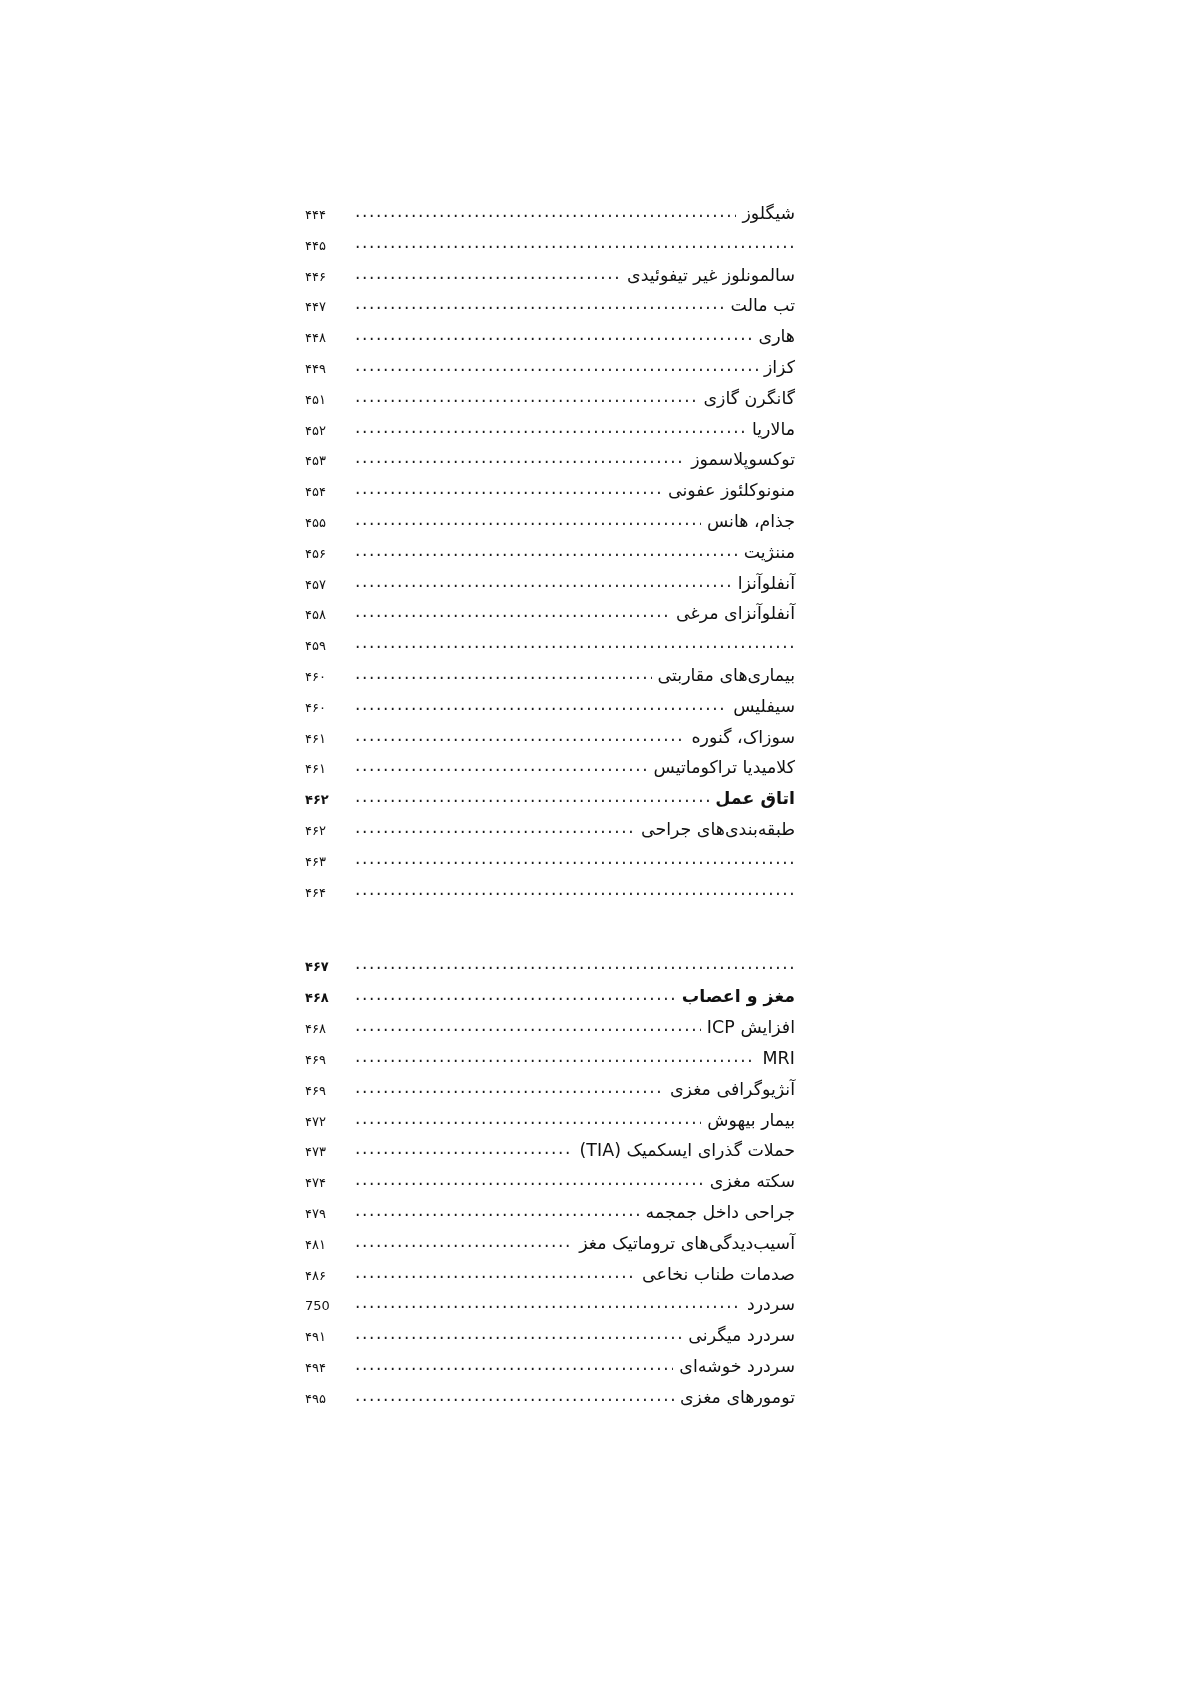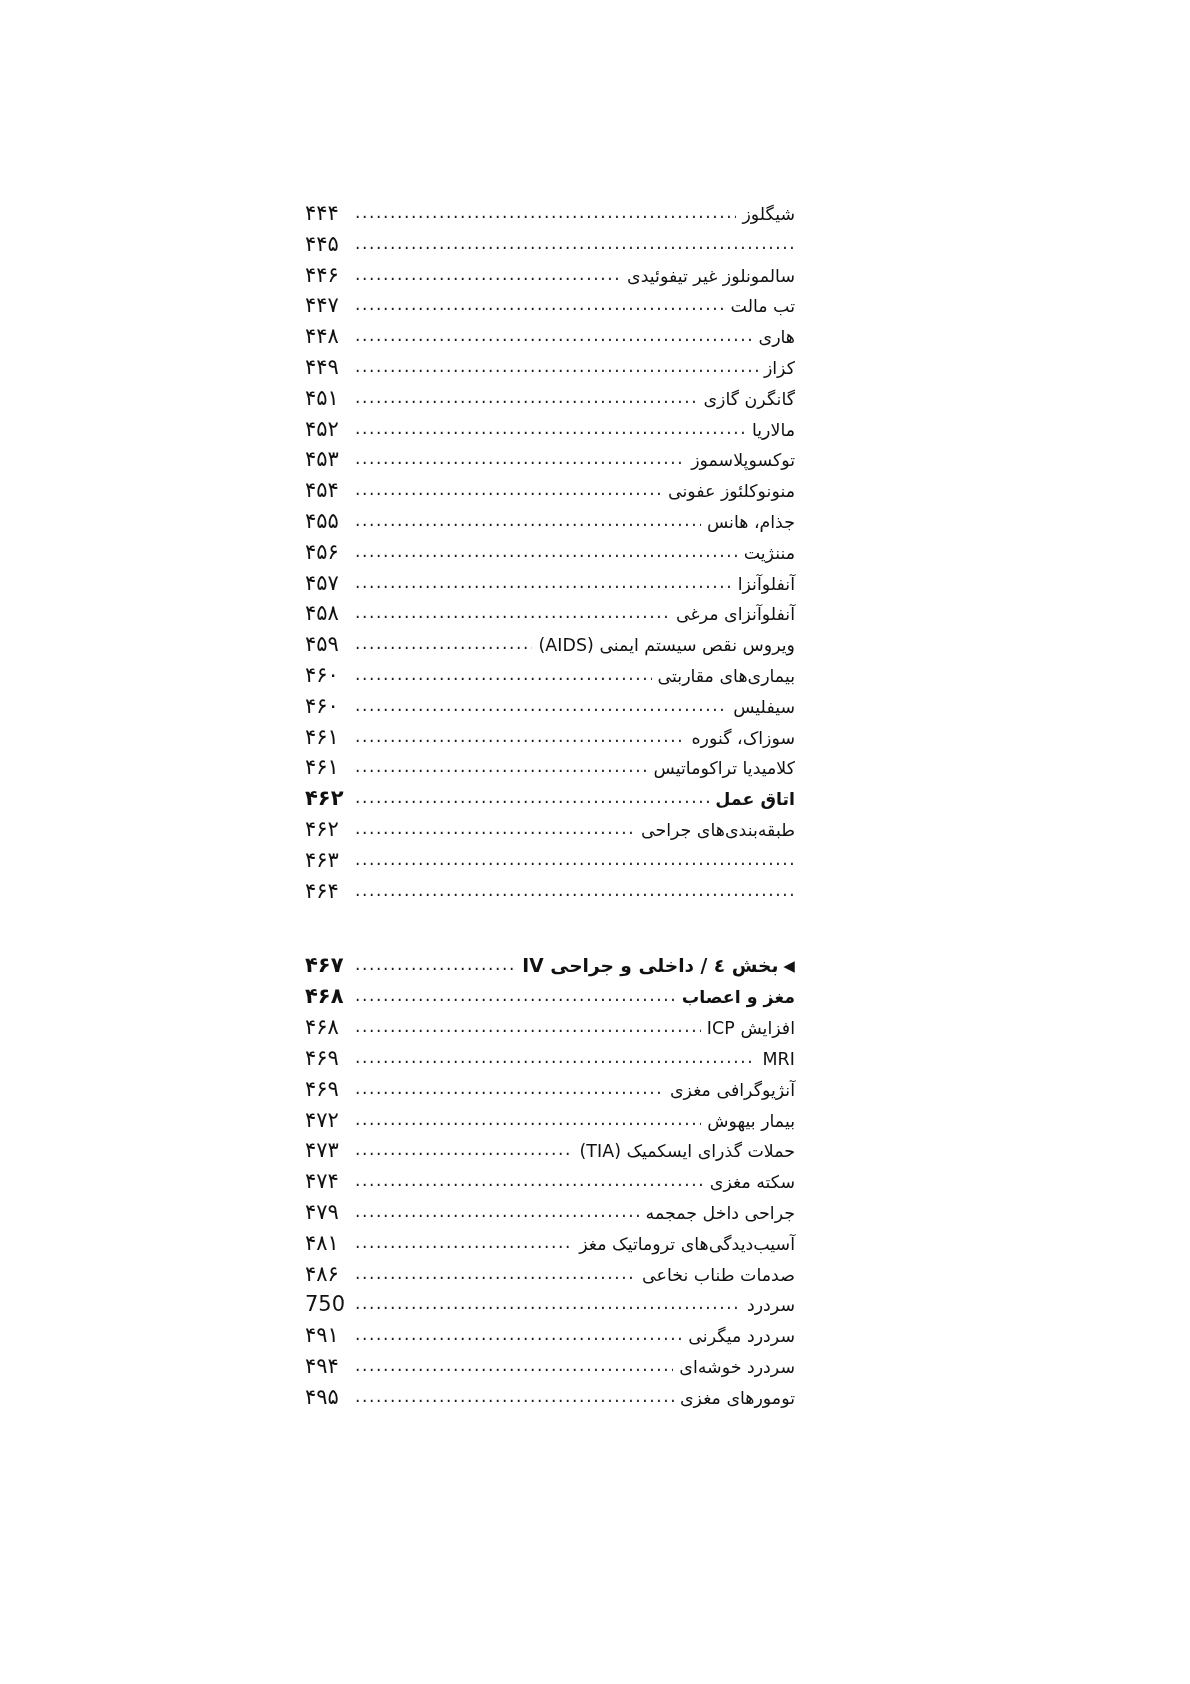--- a/index.html
+++ b/index.html
@@ -52,21 +52,21 @@
     font-size: 17px;
     letter-spacing: 1.6px;
     color: #1a1a1a;
     transform: translateY(-2px);
     direction: ltr;
     text-align: left;
   }
   .toc-row .page-num {
     flex: 0 0 auto;
     padding-right: 4px;
-    font-size: 21px;
+    font-size: 13px;
     direction: ltr;
     unicode-bidi: embed;
     text-align: left;
     min-width: 46px;
   }
   
   .toc-row.bold .label,
   .toc-row.bold .page-num {
     font-weight: 700;
   }
@@ -166,21 +166,20 @@
           <span class="label">آنفلوآنزا</span>
           <span class="dots">......................................................................................................................................................</span>
           <span class="page-num">۴۵۷</span>
         </div>
         <div class="toc-row">
           <span class="label">آنفلوآنزای مرغی</span>
           <span class="dots">......................................................................................................................................................</span>
           <span class="page-num">۴۵۸</span>
         </div>
         <div class="toc-row">
-          <span class="label">ویروس نقص سیستم ایمنی (AIDS)</span>
           <span class="dots">......................................................................................................................................................</span>
           <span class="page-num">۴۵۹</span>
         </div>
         <div class="toc-row">
           <span class="label">بیماری‌های مقاربتی</span>
           <span class="dots">......................................................................................................................................................</span>
           <span class="page-num">۴۶۰</span>
         </div>
         <div class="toc-row">
           <span class="label">سیفلیس</span>
@@ -213,23 +212,20 @@
         </div>
         <div class="toc-row">
           <span class="dots">......................................................................................................................................................</span>
           <span class="page-num">۴۶۴</span>
         </div>
       </div>
 
     <div class="gap"></div>
 
     <div class="toc-row part">
-      <span class="label">
-        <span class="arrow">◀</span><span>بخش ٤  /  داخلی و جراحی</span>&nbsp;<span class="latin">IV</span>
-      </span>
       <span class="dots">......................................................................................................................................................</span>
       <span class="page-num">۴۶۷</span>
     </div>
 
     <div id="group-2">
         <div class="toc-row bold">
           <span class="label">مغز و اعصاب</span>
           <span class="dots">......................................................................................................................................................</span>
           <span class="page-num">۴۶۸</span>
         </div>

